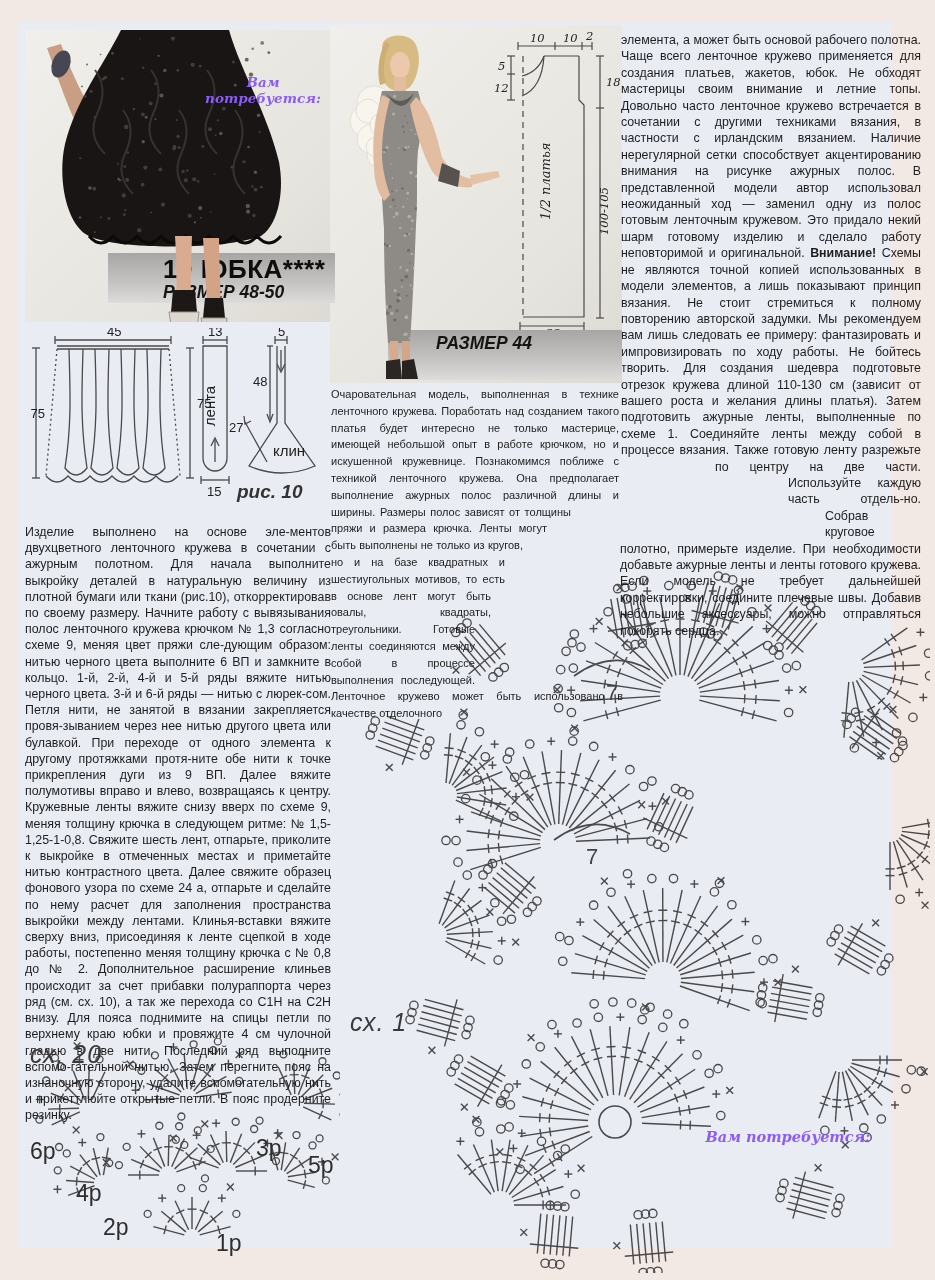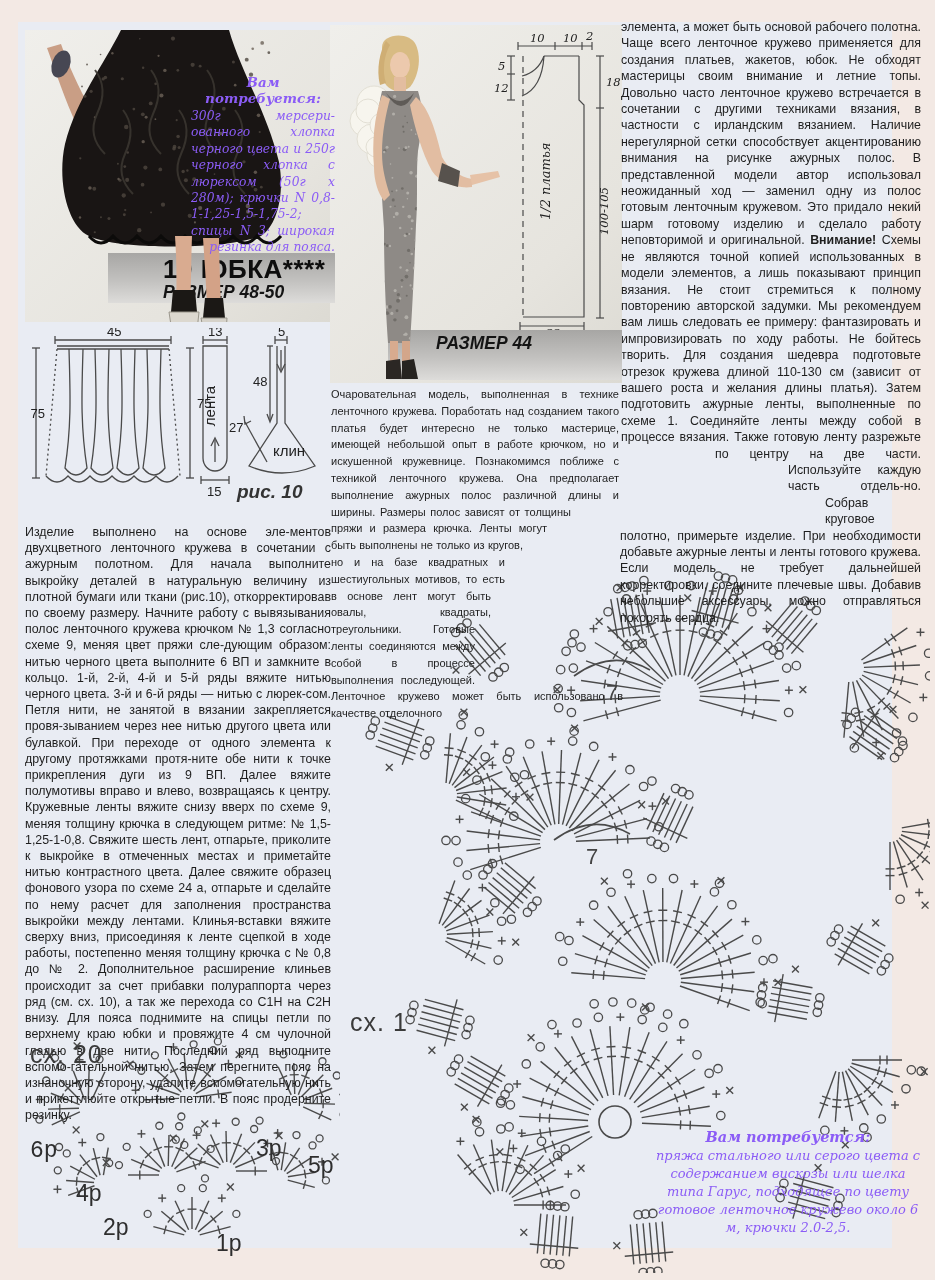--- a/index.html
+++ b/index.html
@@ -20,29 +20,29 @@
   .materials{font-family:"DejaVu Serif",serif;font-style:italic;color:#8b5cf6;z-index:5;}
   .materials .m-title{font-weight:bold;font-size:13.5px;text-align:center;margin-bottom:2px;}
   .materials .m-body{font-size:12.3px;line-height:16.4px;text-align:justify;text-align-last:right;}
   .skirt-materials{left:191px;top:74px;width:144px;}
   .dress-materials{left:652px;top:1128px;width:272px;text-align:center;}
   .dress-materials .m-title{font-size:14.5px;}
   .dress-materials .m-body{font-size:13px;line-height:18px;text-align:center;text-align-last:center;}
   .col{z-index:3;text-align:justify;color:#1e1e1e;}
   .left-col{left:25px;top:510px;width:306px;font-size:12.4px;line-height:16.2px;margin-top:14px;}
   .mid-col{left:331px;top:386px;width:292px;font-size:11px;line-height:16.8px;}
-  .right-col{left:620px;top:19px;width:301px;font-size:12.4px;line-height:16.4px;}
+  .right-col{left:620px;top:32px;width:301px;font-size:12.4px;line-height:16.4px;}
   .fl{float:right;clear:right;}
   .mf1{width:4px;height:118px;}  .mf2{width:52px;height:17px;} .mf3{width:76px;height:17px;}
   .mf4{width:100px;height:17px;} .mf5{width:118px;height:34px;}.mf6{width:132px;height:34px;}
   .mf7{width:148px;height:64px;}
   .fll{float:left;clear:left;}
   .rf1{width:1px;height:442px;} .rf2{width:95px;height:17px;}
   .rf3{width:168px;height:17px;}.rf4{width:205px;height:17px;}
-  .chart-label{font-size:25px;color:#3a3a3a;z-index:4;letter-spacing:1px;}
+  .chart-label{font-style:italic;font-size:25px;color:#3a3a3a;z-index:4;letter-spacing:1px;}
   .row-label{font-size:23px;color:#2e2e2e;z-index:4;}
   svg{display:block;}
   svg .ln{stroke:#4a4a4a;fill:none;}
   svg text{stroke:none;fill:#222;}
   .dim-sans{font-family:"Liberation Sans",sans-serif;font-size:13px;}
   .dim-serif{font-family:"DejaVu Serif",serif;font-style:italic;font-size:11.5px;}
   .fig-caption{font-family:"Liberation Sans",sans-serif;font-style:italic;font-weight:bold;font-size:19px;fill:#333;}
   .arc7{font-family:"Liberation Sans",sans-serif;font-size:22px;fill:#444;}
 </style>
 </head>
@@ -163,21 +163,20 @@
       <path d="M150,206 C152,236 152,262 150,284 L165,284 C166,258 166,232 167,206 Z" fill="#d9ab90" stroke="none"></path>
       <path d="M178,208 C180,238 182,264 182,288 L196,288 C196,262 194,234 194,208 Z" fill="#d3a287" stroke="none"></path>
       <path d="M146,282 L172,282 L170,260 L148,260 Z" fill="#1b1815" stroke="none"></path>
       <path d="M144,282 L174,282 L170,320 L150,322 Z" fill="#dcd8cf" stroke="#9a968c" stroke-width="1"></path>
       <path d="M178,288 L200,288 L198,268 L180,268 Z" fill="#1b1815" stroke="none"></path>
       <path d="M176,288 L202,288 L200,318 L182,320 Z" fill="#d6d2c9" stroke="#9a968c" stroke-width="1"></path>
     </svg>
 
   <div class="abs materials skirt-materials">
     <div class="m-title">Вам потребуется:</div>
-    <div class="m-body">300г мерсери-ованного хлопка черного цвета и 250г черного хлопка с люрексом (50г х 280м); крючки N 0,8-1-1,25-1,5-1,75-2; спицы N 3; широкая резинка для пояса.</div>
   </div>
 
   <svg class="abs" id="skirt-diagram" style="left:25px;top:328px;z-index:3;" width="310" height="178" viewBox="0 0 310 178">
     <g class="ln" stroke-width="1.3">
 
       <line x1="30" y1="12" x2="146" y2="12"></line>
         <line x1="30" y1="8" x2="30" y2="16"></line>
         <line x1="146" y1="8" x2="146" y2="16"></line>
 
       <line x1="32" y1="18" x2="144" y2="18"></line>
@@ -1484,24 +1483,23 @@
         <line x1="297.01111919237405" y1="119.87344227046148" x2="297.01111919237405" y2="127.87344227046148" stroke-width="1.4"></line>
         <line x1="306.68124516333495" y1="115.45629097682728" x2="313.4812451633349" y2="122.25629097682729" stroke-width="1.4"></line>
         <line x1="306.68124516333495" y1="122.25629097682729" x2="313.4812451633349" y2="115.45629097682728" stroke-width="1.4"></line>
         <circle cx="287.52691193458116" cy="107.4730880654188" r="3.5" stroke-width="1.3"></circle>
         <circle cx="294.59797974644664" cy="100.40202025355335" r="3.5" stroke-width="1.3"></circle>
         <circle cx="271.4849256790838" cy="97.05530038112872" r="3.5" stroke-width="1.3"></circle>
         <line x1="248.64488196906754" y1="95.06167093604418" x2="256.64488196906757" y2="95.06167093604418" stroke-width="1.4"></line>
         <line x1="252.64488196906754" y1="91.06167093604418" x2="252.64488196906754" y2="99.06167093604418" stroke-width="1.4"></line>
       </g>
   </svg>
-  <div class="abs row-label" style="left:30px;top:1138px;font-family:Liberation Mono, monospace;">6р</div>
+  <div class="abs row-label" style="left:30px;top:1138px;">6р</div>
   <div class="abs row-label" style="left:76px;top:1180px;">4р</div>
   <div class="abs row-label" style="left:103px;top:1214px;">2р</div>
   <div class="abs row-label" style="left:216px;top:1230px;">1р</div>
   <div class="abs row-label" style="left:256px;top:1135px;">3р</div>
   <div class="abs row-label" style="left:308px;top:1152px;">5р</div>
 
   <div class="abs materials dress-materials">
     <div class="m-title">Вам потребуется:</div>
-    <div class="m-body">пряжа стального или серого цвета с содержанием вискозы или шелка типа Гарус, подходящее по цвету готовое ленточное кружево около 6 м, крючки 2.0-2,5.</div>
   </div>
 </div>
 
 </body></html>

